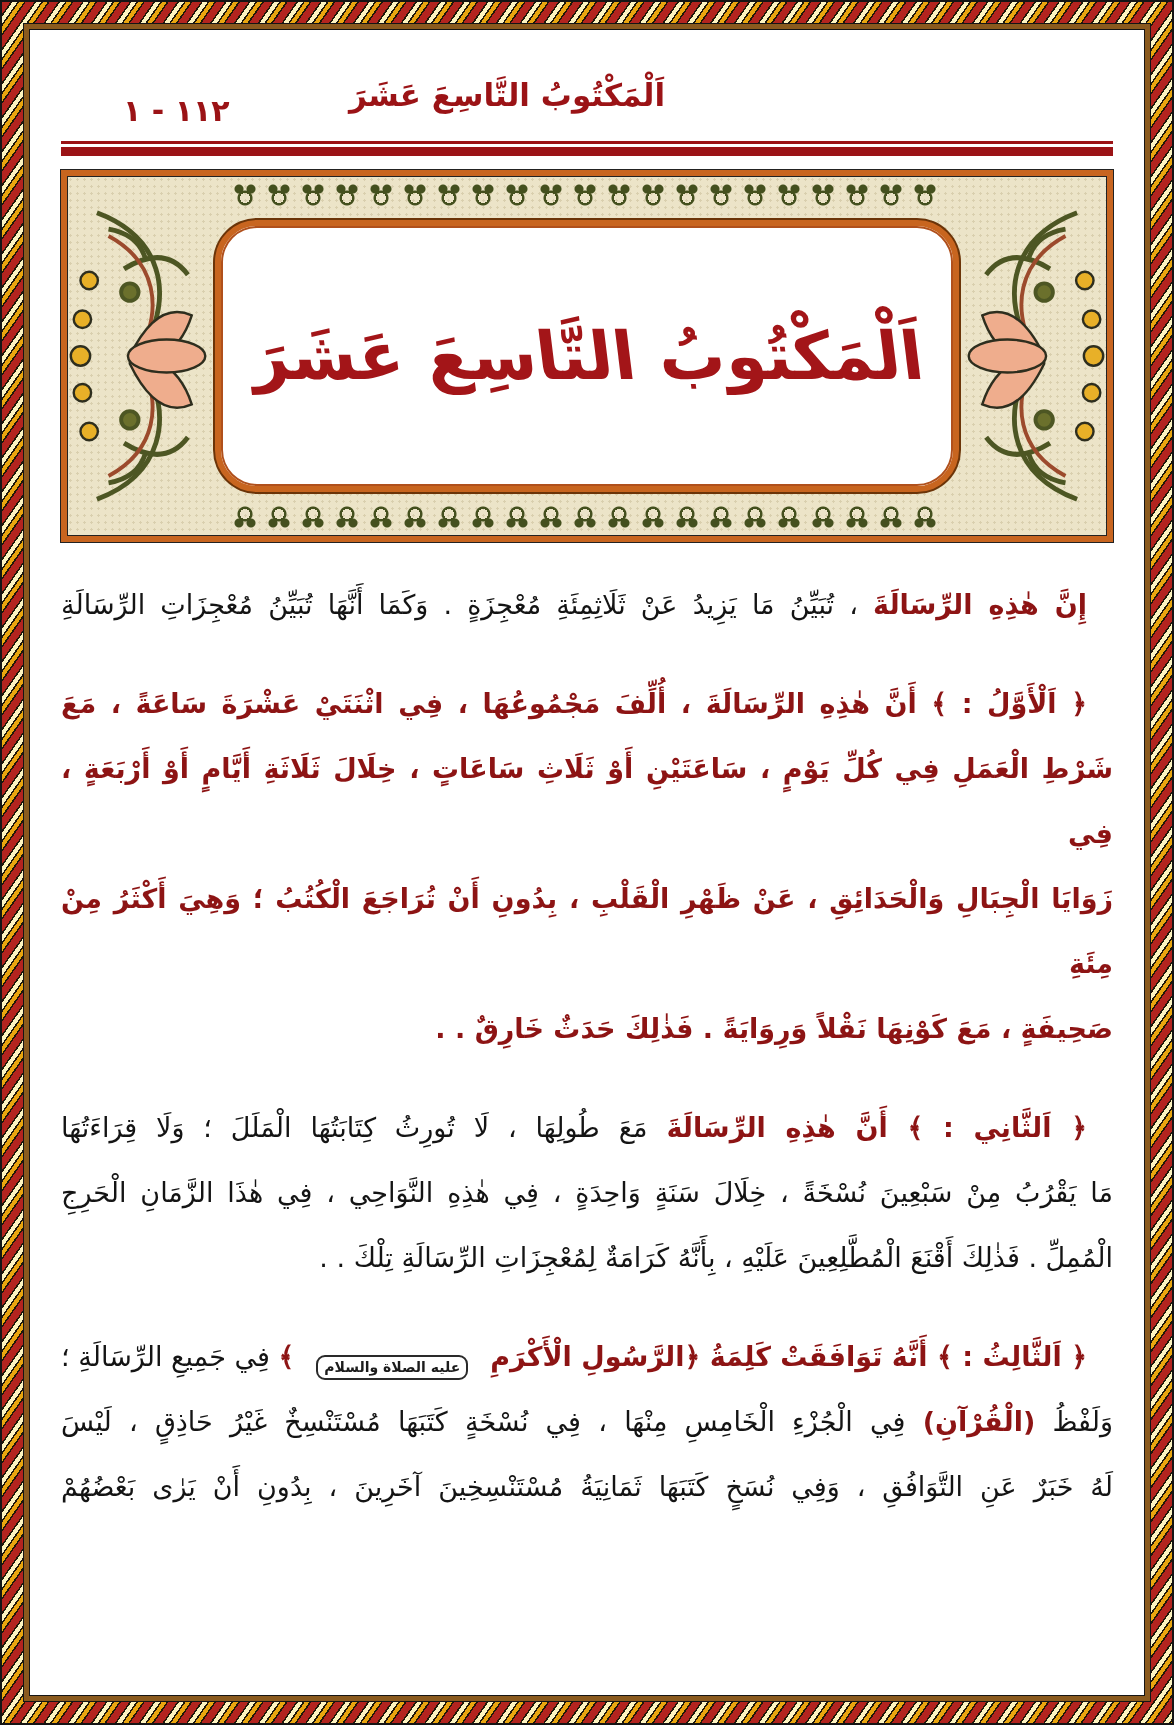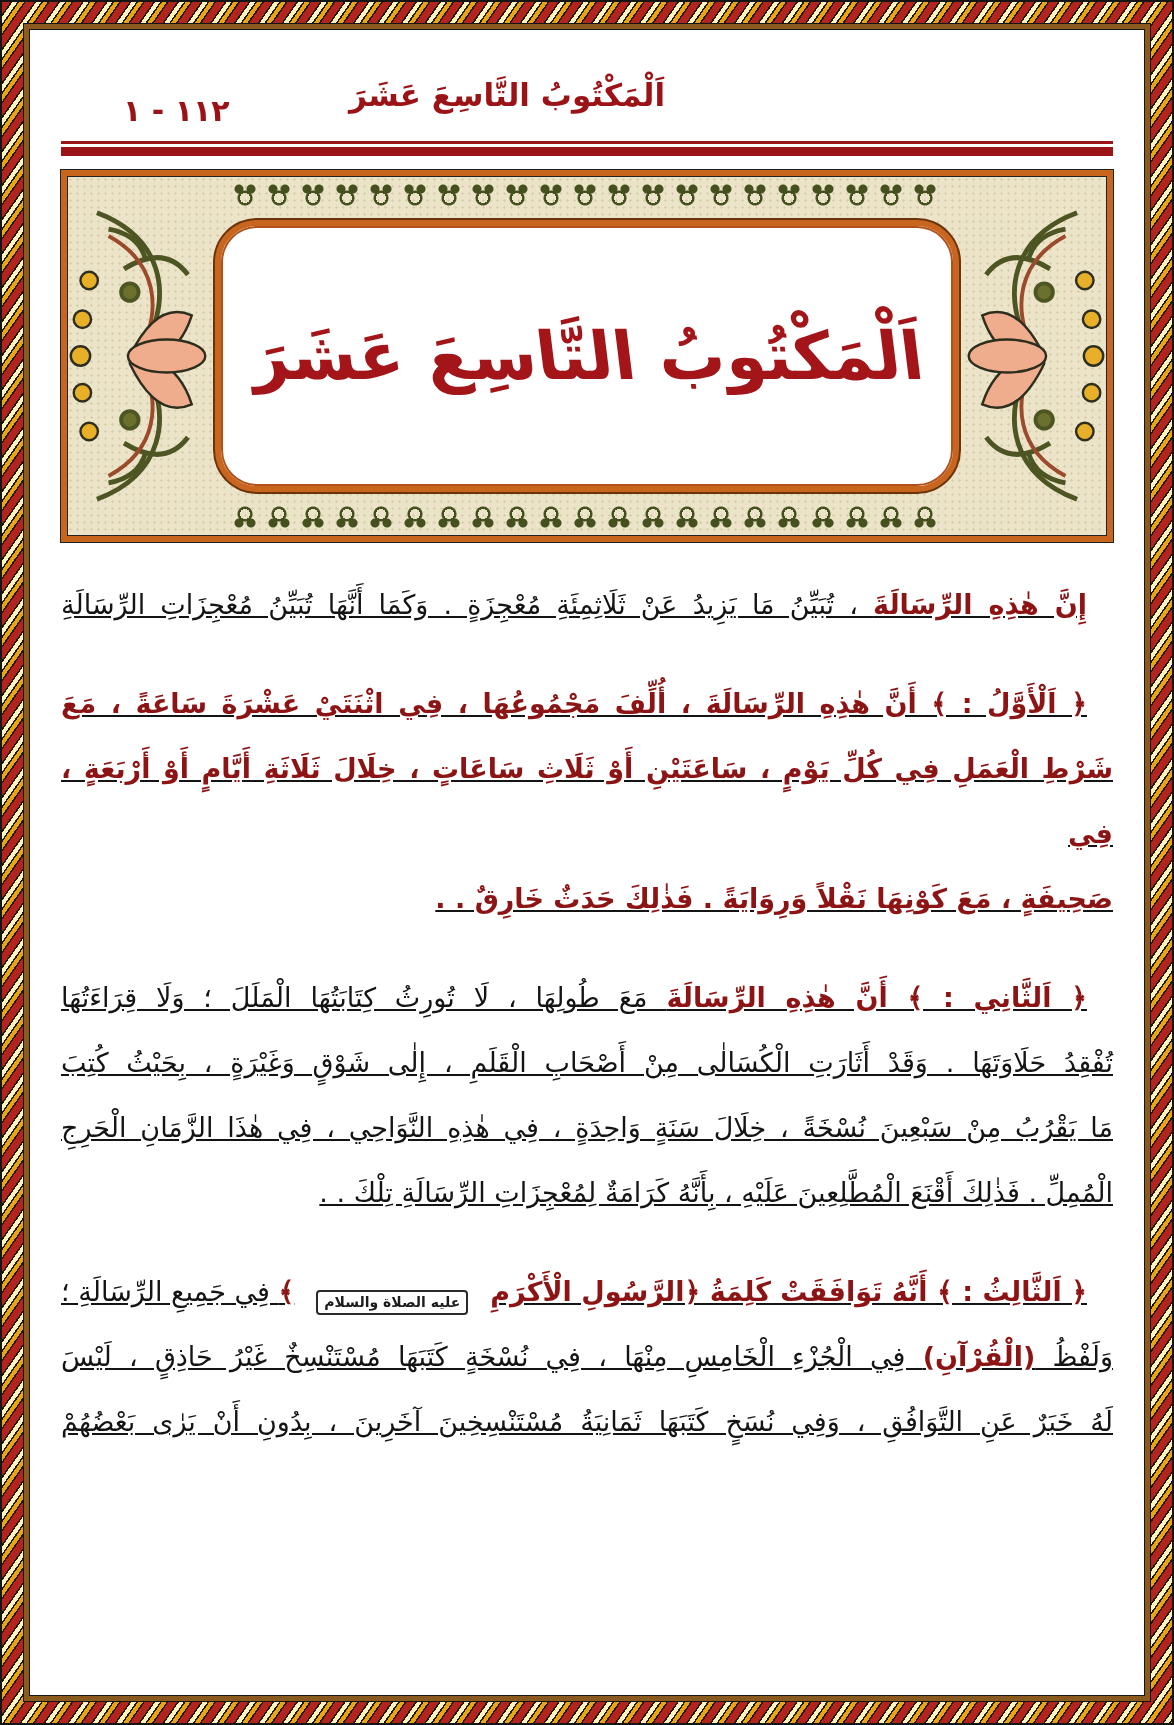--- a/index.html
+++ b/index.html
@@ -86,37 +86,37 @@
     box-shadow:0 0 0 2px #6b3408, inset 0 0 0 2px #b0501c;
     display:flex;align-items:center;justify-content:center;
   }
   .banner-title{
     font-size:66px;font-weight:bold;color:#a31518;
     transform:skewX(7deg);
     white-space:nowrap;
   }
   
   .body-text{margin-top:30px;font-size:27px;color:#141414;}
-  .para{margin-bottom:34px;text-decoration:underline;}
+  .para{margin-bottom:34px;}
   .tline{
     line-height:65px;
     text-align:justify;
     text-align-last:justify;
     white-space:normal;
   }
   .tline.endline{text-align-last:right;}
   .tline.firstline{padding-right:26px;}
   .red{color:#8d1414;font-weight:bold;}
   .blk{color:#141414;}
   .seal{
     display:inline-block;
     font-size:14px;line-height:1.1;
     color:#1c1c1c;
     border:2px solid #2a2a2a;
-    border-radius:4px;
+    border-radius:9px;
     padding:3px 6px;
     margin:0 22px;
     vertical-align:-6px;
     font-weight:bold;
     white-space:nowrap;
   }
 </style>
 </head>
 <body>
 
@@ -199,25 +199,25 @@
         </div>
       </div>
 
       <div class="body-text">
           <div class="para">
             <div class="tline firstline"><span class="red">إِنَّ هٰذِهِ الرِّسَالَةَ</span><span class="blk"> ، تُبَيِّنُ مَا يَزِيدُ عَنْ ثَلَاثِمِئَةِ مُعْجِزَةٍ . وَكَمَا أَنَّهَا تُبَيِّنُ مُعْجِزَاتِ الرِّسَالَةِ</span></div>
           </div>
           <div class="para">
             <div class="tline firstline"><span class="red">﴿ اَلْأَوَّلُ : ﴾ أَنَّ هٰذِهِ الرِّسَالَةَ ، أُلِّفَ مَجْمُوعُهَا ، فِي اثْنَتَيْ عَشْرَةَ سَاعَةً ، مَعَ</span></div>
             <div class="tline"><span class="red">شَرْطِ الْعَمَلِ فِي كُلِّ يَوْمٍ ، سَاعَتَيْنِ أَوْ ثَلَاثِ سَاعَاتٍ ، خِلَالَ ثَلَاثَةِ أَيَّامٍ أَوْ أَرْبَعَةٍ ، فِي</span></div>
+            <div class="tline"><span class="red">زَوَايَا الْجِبَالِ وَالْحَدَائِقِ ، عَنْ ظَهْرِ الْقَلْبِ ، بِدُونِ أَنْ تُرَاجَعَ الْكُتُبُ ؛ وَهِيَ أَكْثَرُ مِنْ مِئَةِ</span></div>
             <div class="tline endline"><span class="red">صَحِيفَةٍ ، مَعَ كَوْنِهَا نَقْلاً وَرِوَايَةً . فَذٰلِكَ حَدَثٌ خَارِقٌ . .</span></div>
           </div>
           <div class="para">
             <div class="tline firstline"><span class="red">﴿ اَلثَّانِي : ﴾ أَنَّ هٰذِهِ الرِّسَالَةَ</span><span class="blk"> مَعَ طُولِهَا ، لَا تُورِثُ كِتَابَتُهَا الْمَلَلَ ؛ وَلَا قِرَاءَتُهَا</span></div>
-            <div class="tline"><span class="blk">تُفْقِدُ حَلَاوَتَهَا . وَقَدْ أَثَارَتِ الْكُسَالٰى مِنْ أَصْحَابِ الْقَلَمِ ، إِلٰى شَوْقٍ وَغَيْرَةٍ ، بِحَيْثُ كُتِبَ</span></div>
             <div class="tline"><span class="blk">مَا يَقْرُبُ مِنْ سَبْعِينَ نُسْخَةً ، خِلَالَ سَنَةٍ وَاحِدَةٍ ، فِي هٰذِهِ النَّوَاحِي ، فِي هٰذَا الزَّمَانِ الْحَرِجِ</span></div>
             <div class="tline endline"><span class="blk">الْمُمِلِّ . فَذٰلِكَ أَقْنَعَ الْمُطَّلِعِينَ عَلَيْهِ ، بِأَنَّهُ كَرَامَةٌ لِمُعْجِزَاتِ الرِّسَالَةِ تِلْكَ . .</span></div>
           </div>
           <div class="para">
             <div class="tline firstline"><span class="red">﴿ اَلثَّالِثُ : ﴾ أَنَّهُ تَوَافَقَتْ كَلِمَةُ ﴿الرَّسُولِ الْأَكْرَمِ</span><span class="seal">عليه الصلاة والسلام</span><span class="red">﴾</span><span class="blk"> فِي جَمِيعِ الرِّسَالَةِ ؛</span></div>
             <div class="tline"><span class="blk">وَلَفْظُ </span><span class="red">(الْقُرْآنِ)</span><span class="blk"> فِي الْجُزْءِ الْخَامِسِ مِنْهَا ، فِي نُسْخَةٍ كَتَبَهَا مُسْتَنْسِخٌ غَيْرُ حَاذِقٍ ، لَيْسَ</span></div>
             <div class="tline"><span class="blk">لَهُ خَبَرٌ عَنِ التَّوَافُقِ ، وَفِي نُسَخٍ كَتَبَهَا ثَمَانِيَةُ مُسْتَنْسِخِينَ آخَرِينَ ، بِدُونِ أَنْ يَرٰى بَعْضُهُمْ</span></div>
             <div class="tline"></div>
           </div>
         </div>

